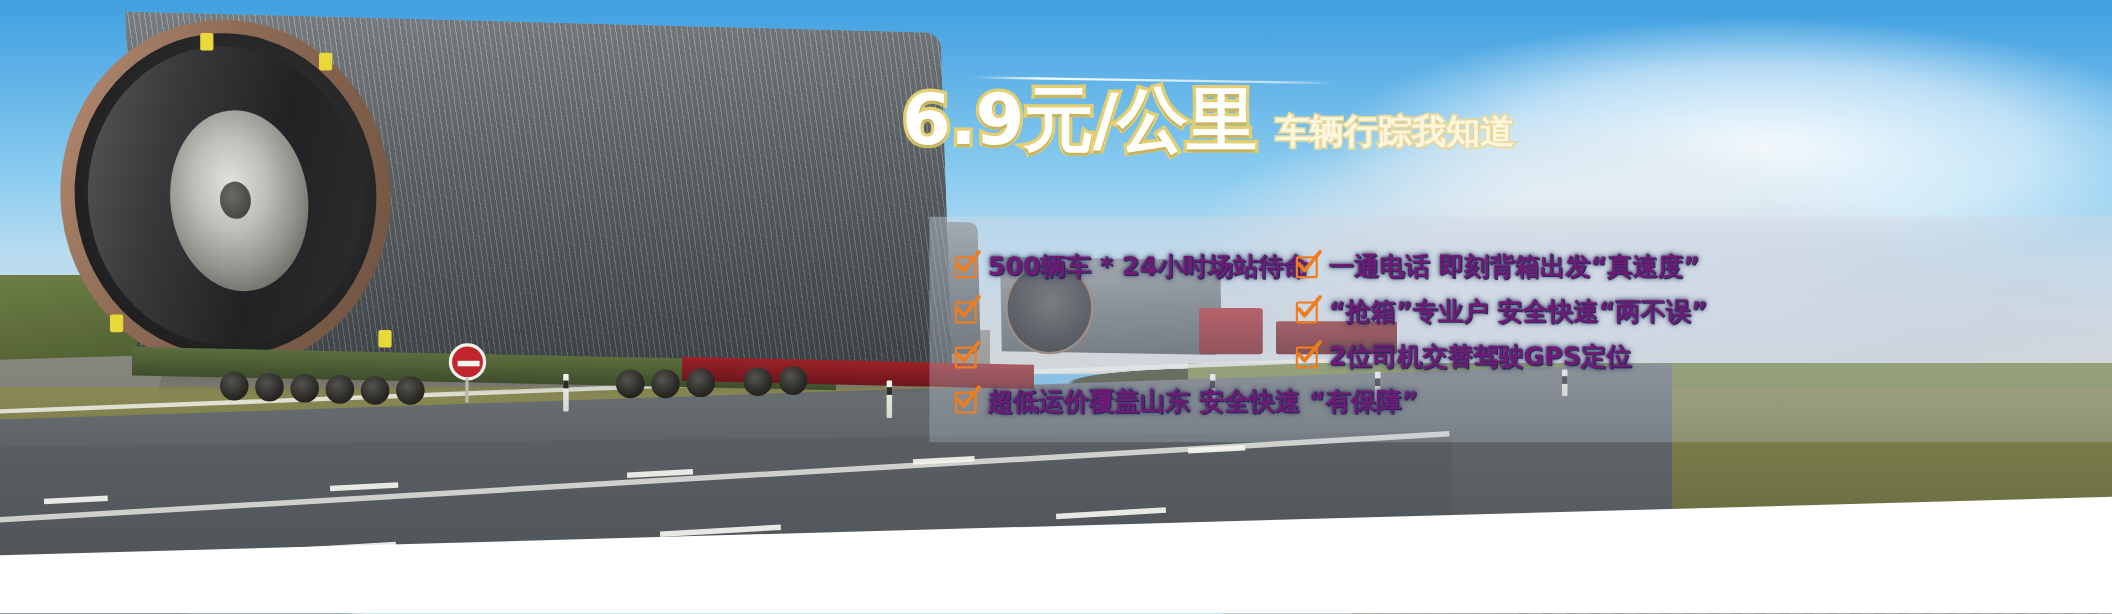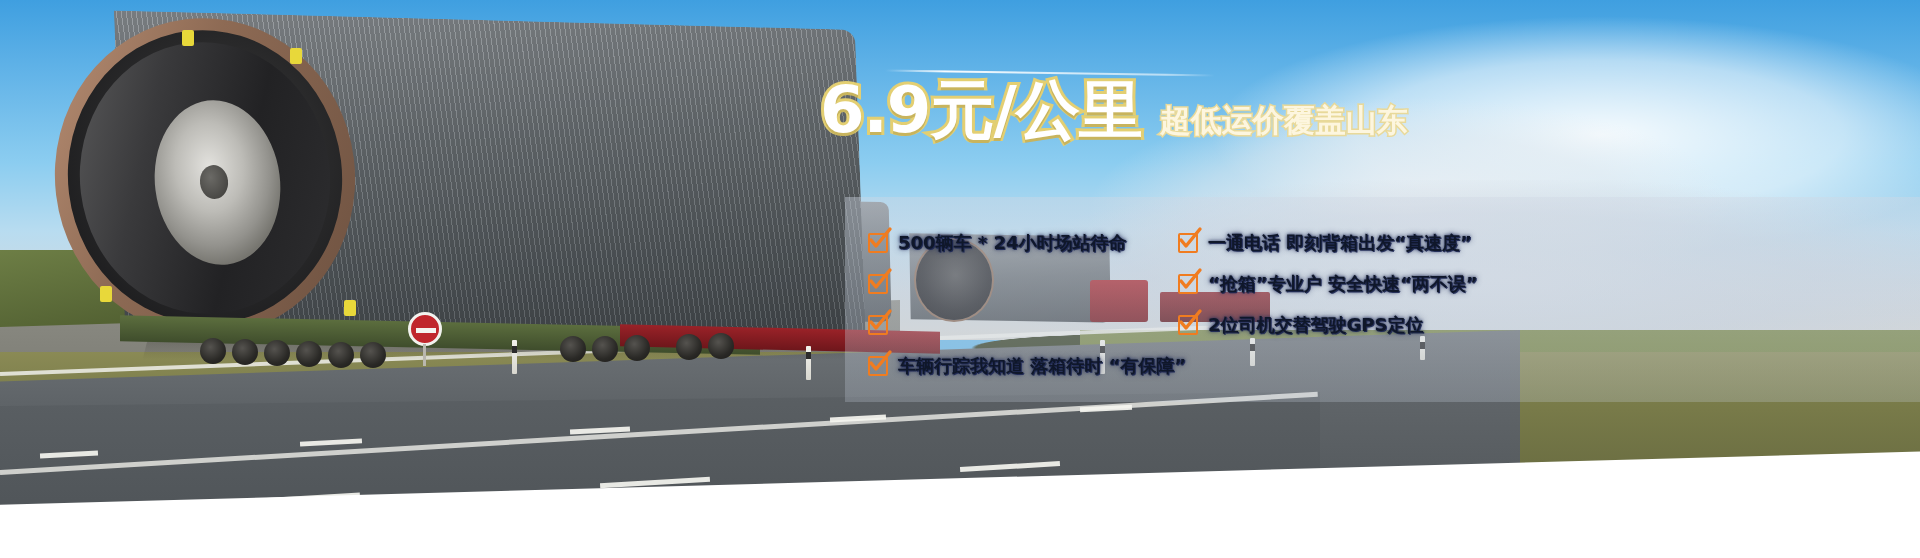--- a/index.html
+++ b/index.html
@@ -272,21 +272,21 @@
     grid-auto-rows:41px;align-content:start;
     column-gap:24px;z-index:8;
   }
   .feat{display:flex;align-items:center;gap:10px;}
   .chk{
     position:relative;flex:0 0 auto;width:20px;height:20px;
     border:2.5px solid #f07c20;border-radius:2px;box-sizing:border-box;
   }
   .chk svg{position:absolute;left:-3px;top:-8px;width:26px;height:26px;overflow:visible;}
   .feat-text{
-    font-size:18px;font-weight:bold;color:#0f172a;white-space:nowrap;
+    font-size:23px;font-weight:bold;color:#701a75;white-space:nowrap;
     text-shadow:0 0 3px rgba(35,45,90,.95),0 0 6px rgba(35,45,90,.8),1px 1px 0 rgba(25,35,80,.9);
     font-family:"DejaVu Sans","Liberation Sans",sans-serif;
     text-align:center;
   }
 </style>
 </head>
 <body>
 
 <div id="banner">
 
@@ -364,21 +364,21 @@
 
     <div class="post" style="left:512px;top:340px;"></div>
     <div class="post" style="left:806px;top:346px;"></div>
     <div class="post" style="left:1100px;top:340px;"></div>
     <div class="post" style="left:1250px;top:338px;height:28px;"></div>
     <div class="post" style="left:1420px;top:336px;height:24px;"></div>
   </div>
 
   <div class="headline-wrap">
     <div class="headline">6.9元/公里</div>
-    <div class="subhead">超低运价覆盖山东</div>
+    <div class="subhead">车辆行踪我知道</div>
   </div>
 
   <div class="panel"></div>
 
   <div class="panel-grid">
 
     <div class="feat">
       <span class="chk">
         <svg viewBox="0 0 26 26" aria-hidden="true">
             <path d="M4 13 L9 19 L23 2" fill="none" stroke="#f07c20" stroke-width="3.4" stroke-linecap="round" stroke-linejoin="round"></path>
@@ -426,19 +426,19 @@
           </svg>
       </span>
       <span class="feat-text">2位司机交替驾驶GPS定位</span>
     </div>
     <div class="feat">
       <span class="chk">
         <svg viewBox="0 0 26 26" aria-hidden="true">
             <path d="M4 13 L9 19 L23 2" fill="none" stroke="#f07c20" stroke-width="3.4" stroke-linecap="round" stroke-linejoin="round"></path>
           </svg>
       </span>
-      <span class="feat-text">车辆行踪我知道 落箱待时 “有保障”</span>
+      <span class="feat-text">超低运价覆盖山东 安全快速 “有保障”</span>
     </div>
   </div>
 
   <div class="wedge"></div>
 
 </div>
 
 </body></html>

